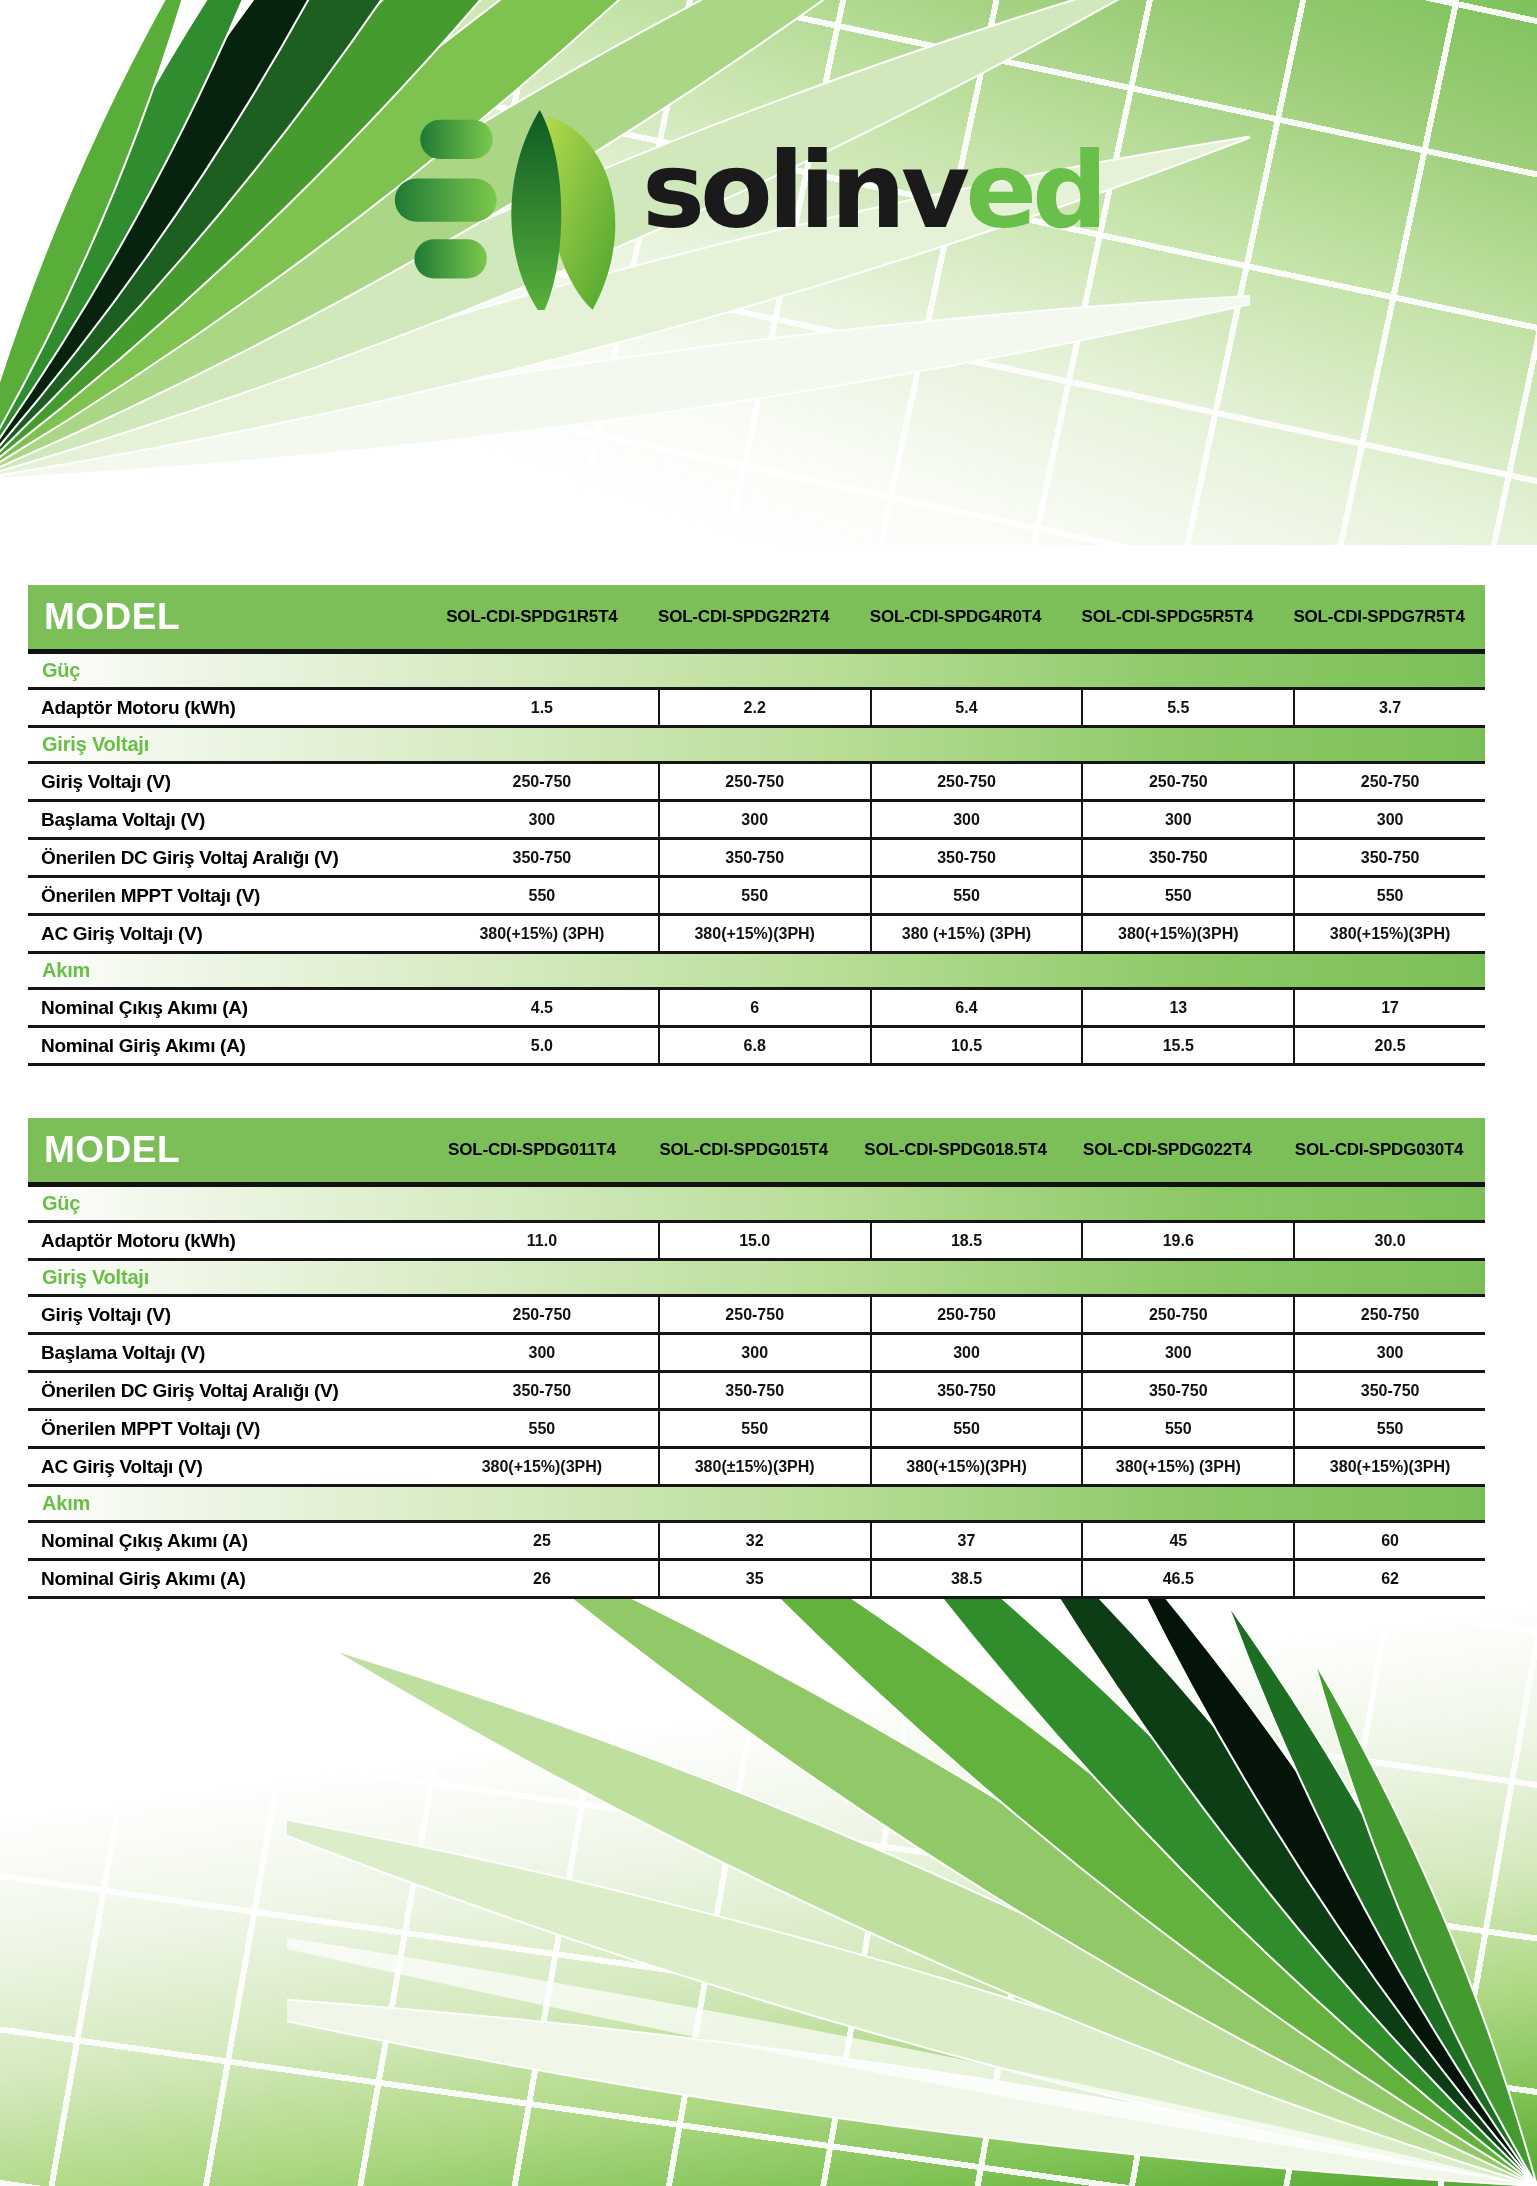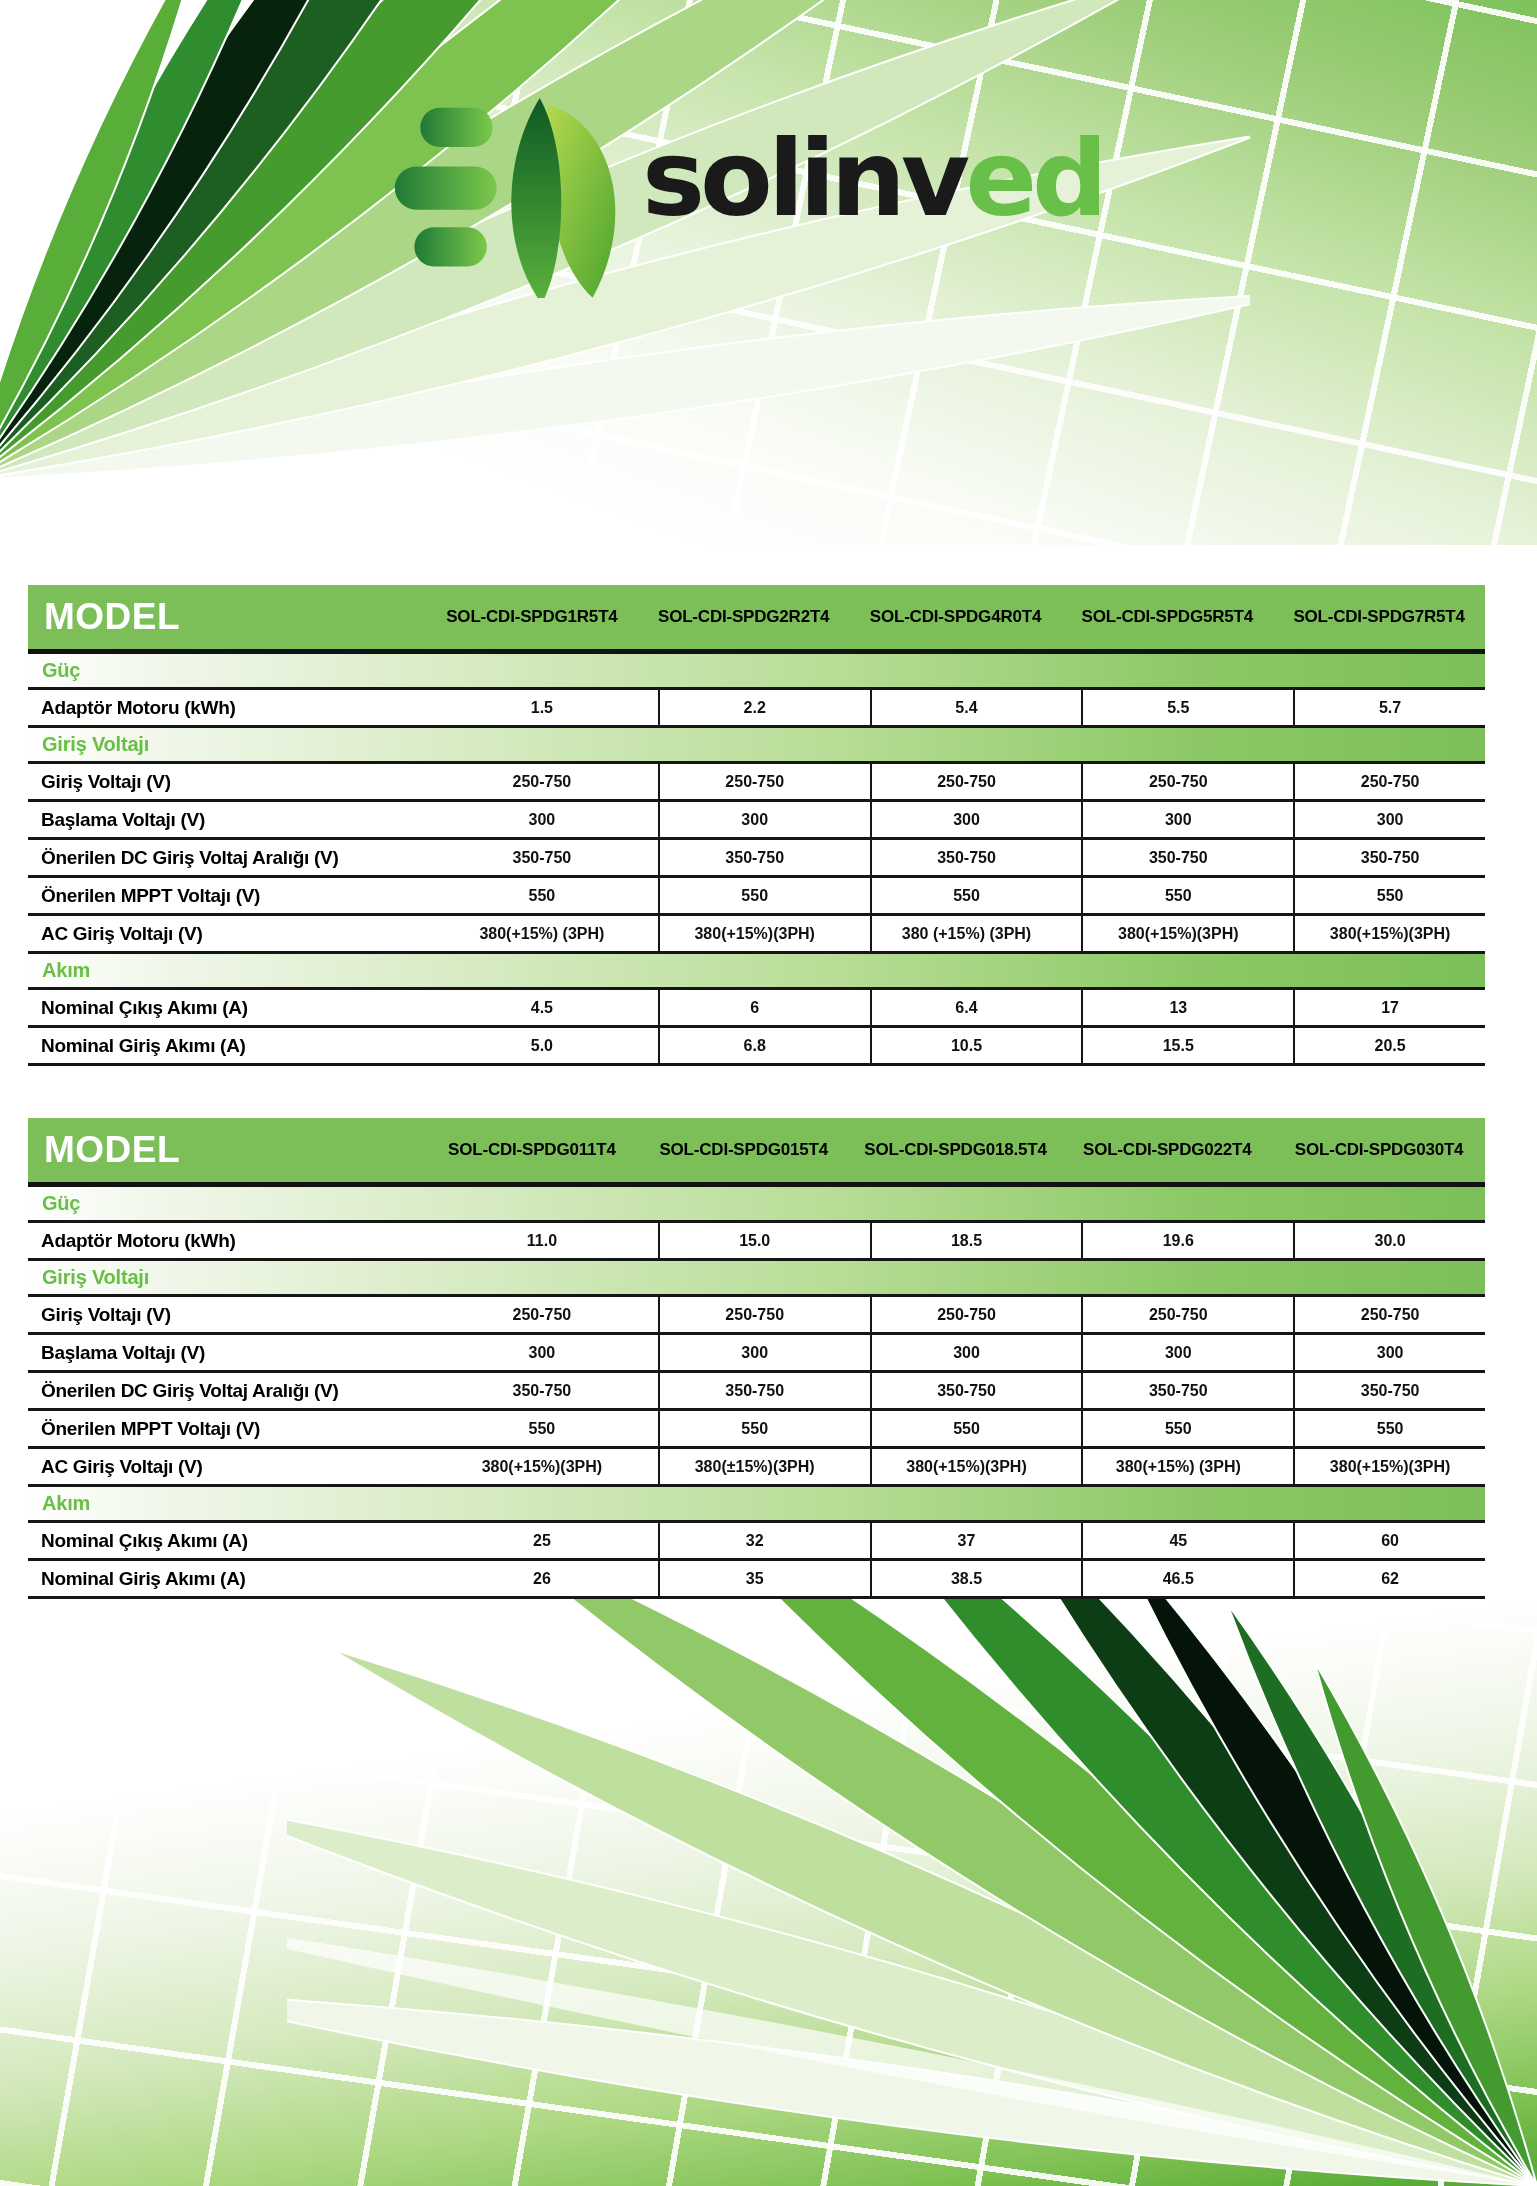--- a/index.html
+++ b/index.html
@@ -20,21 +20,21 @@
     position:absolute;bottom:0;left:0;right:0;height:600px;
     background-image:
       repeating-linear-gradient(100deg, rgba(255,255,255,.92) 0 6px, rgba(255,255,255,0) 6px 152px),
       repeating-linear-gradient(8deg, rgba(255,255,255,.92) 0 6px, rgba(255,255,255,0) 6px 152px),
       linear-gradient(172deg, #ffffff 28%, #eff6e7 44%, #d6eac0 60%, #aed883 76%, #7fc254 89%, #59aa36 98%);
   }
   .swoosh-tl{position:absolute;top:0;left:0;width:1250px;height:540px;}
   .swoosh-br{position:absolute;bottom:0;right:0;width:1250px;height:600px;}
 
   
-  .logo{position:absolute;top:88px;left:385px;display:flex;align-items:flex-start;z-index:4;}
+  .logo{position:absolute;top:100px;left:385px;display:flex;align-items:flex-start;z-index:4;}
   .logo-icon{width:235px;height:210px;flex:0 0 auto;}
   .wordmark{
     font-family:"DejaVu Sans", sans-serif;font-weight:bold;
     font-size:106px;letter-spacing:-5px;line-height:1;
     margin-left:22px;margin-top:38px;color:#1a1a1a;white-space:nowrap;
   }
   .wordmark .green{color:#68bf49;}
 
   
   .spec-table{position:absolute;left:28px;width:1457px;z-index:5;}
@@ -128,21 +128,21 @@
       </div>
       <div class="secbar">
         <span class="sectitle">Güç</span>
       </div>
       <div class="row">
         <div class="lbl">Adaptör Motoru (kWh)</div>
         <div class="val">1.5</div>
         <div class="val sep">2.2</div>
         <div class="val sep">5.4</div>
         <div class="val sep">5.5</div>
-        <div class="val sep">5.7</div>
+        <div class="val sep">3.7</div>
       </div>
       <div class="secbar">
         <span class="sectitle">Giriş Voltajı</span>
       </div>
       <div class="row">
         <div class="lbl">Giriş Voltajı (V)</div>
         <div class="val">250-750</div>
         <div class="val sep">250-750</div>
         <div class="val sep">250-750</div>
         <div class="val sep">250-750</div>

